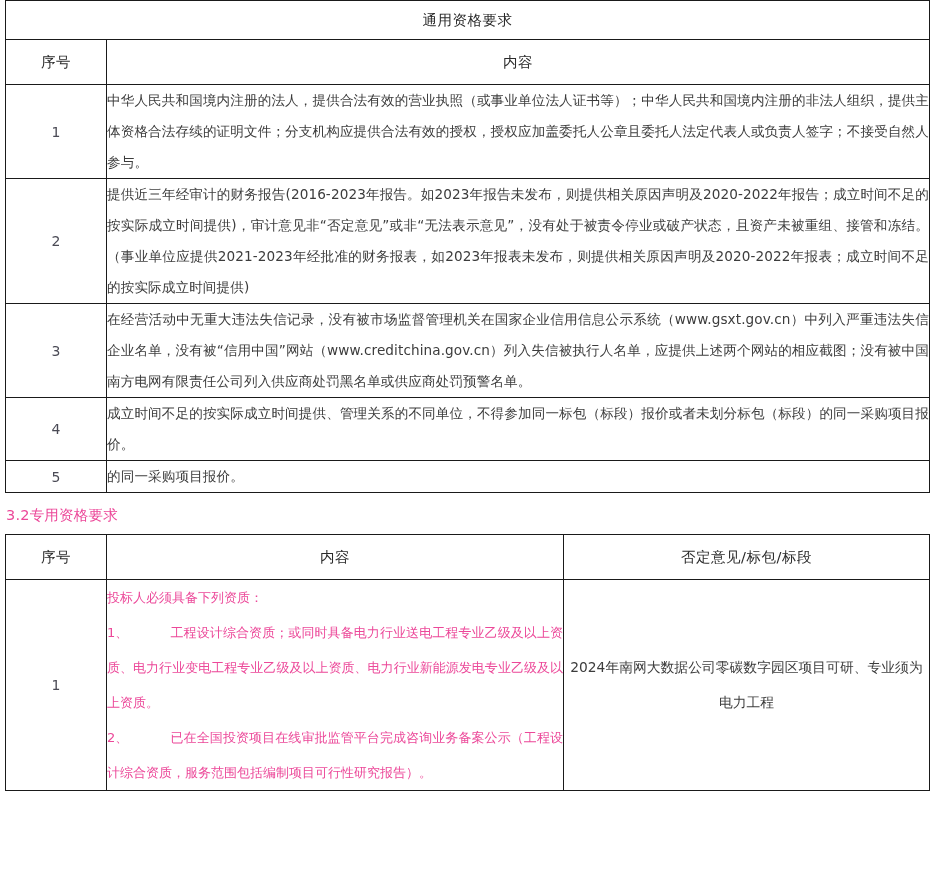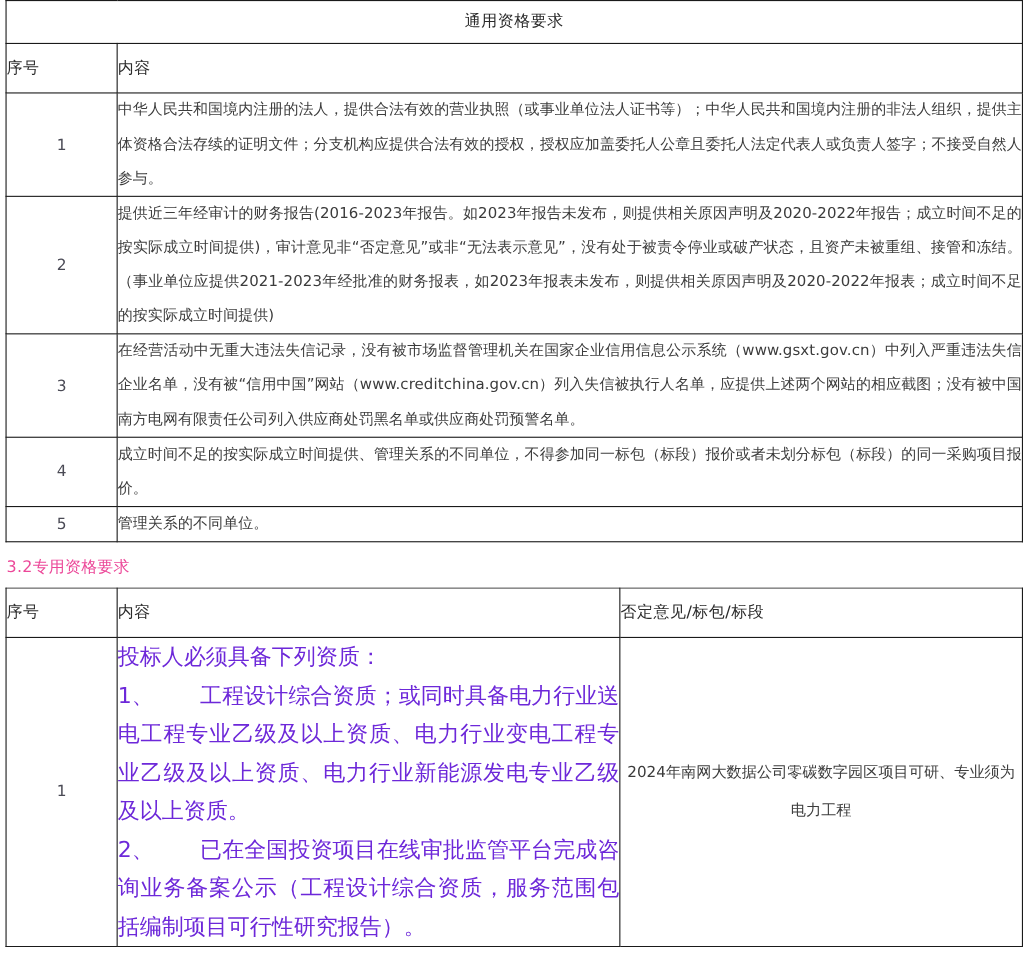--- a/index.html
+++ b/index.html
@@ -44,21 +44,21 @@
     font-size: 14.5px;
     font-weight: bold;
     color: #2b2b2b;
     height: 38px;
     line-height: 38px;
     letter-spacing: .5px;
     margin-top: 44px;
   }
 
   .col-head {
-    text-align: left;
+    text-align: center;
     font-size: 14.5px;
     font-weight: bold;
     color: #2b2b2b;
     height: 44px;
     line-height: 44px;
     letter-spacing: .5px;
   }
 
   .idx-cell {
     text-align: center;
@@ -80,23 +80,23 @@
   .t1-c1 { width: 101px; }
   .t1-c2 { width: auto; }
 
   
   .t2-c1 { width: 101px; }
   .t2-c2 { width: 457px; }
   .t2-c3 { width: auto; }
 
   .t2-body-cell {
     padding: 14px 14px 14px 14px;
-    font-size: 20px;
+    font-size: 13px;
     line-height: 35px;
-    color: #6d28d9;
+    color: #ec4899;
     text-align: justify;
     text-justify: inter-ideograph;
     margin-top: 24px;
   }
   .t2-body-cell p { margin: 0; }
   .t2-body-cell p.item {
     text-indent: 0;
   }
   .num-gap {
     display: inline-block;
@@ -159,21 +159,21 @@
         <td class="body-cell">在经营活动中无重大违法失信记录，没有被市场监督管理机关在国家企业信用信息公示系统（www.gsxt.gov.cn）中列入严重违法失信企业名单，没有被“信用中国”网站（www.creditchina.gov.cn）列入失信被执行人名单，应提供上述两个网站的相应截图；没有被中国南方电网有限责任公司列入供应商处罚黑名单或供应商处罚预警名单。</td>
       </tr>
 
       <tr>
         <td class="idx-cell">4</td>
         <td class="body-cell">成立时间不足的按实际成立时间提供、管理关系的不同单位，不得参加同一标包（标段）报价或者未划分标包（标段）的同一采购项目报价。</td>
       </tr>
 
       <tr>
         <td class="idx-cell">5</td>
-        <td class="body-cell">管理关系的不同单位。</td>
+        <td class="body-cell">的同一采购项目报价。</td>
       </tr>
     </tbody>
   </table>
 
   <div class="section-heading">3.2专用资格要求</div>
 
   <div class="table2-wrap">
     <table class="doc-table">
       <colgroup>
         <col class="t2-c1">

